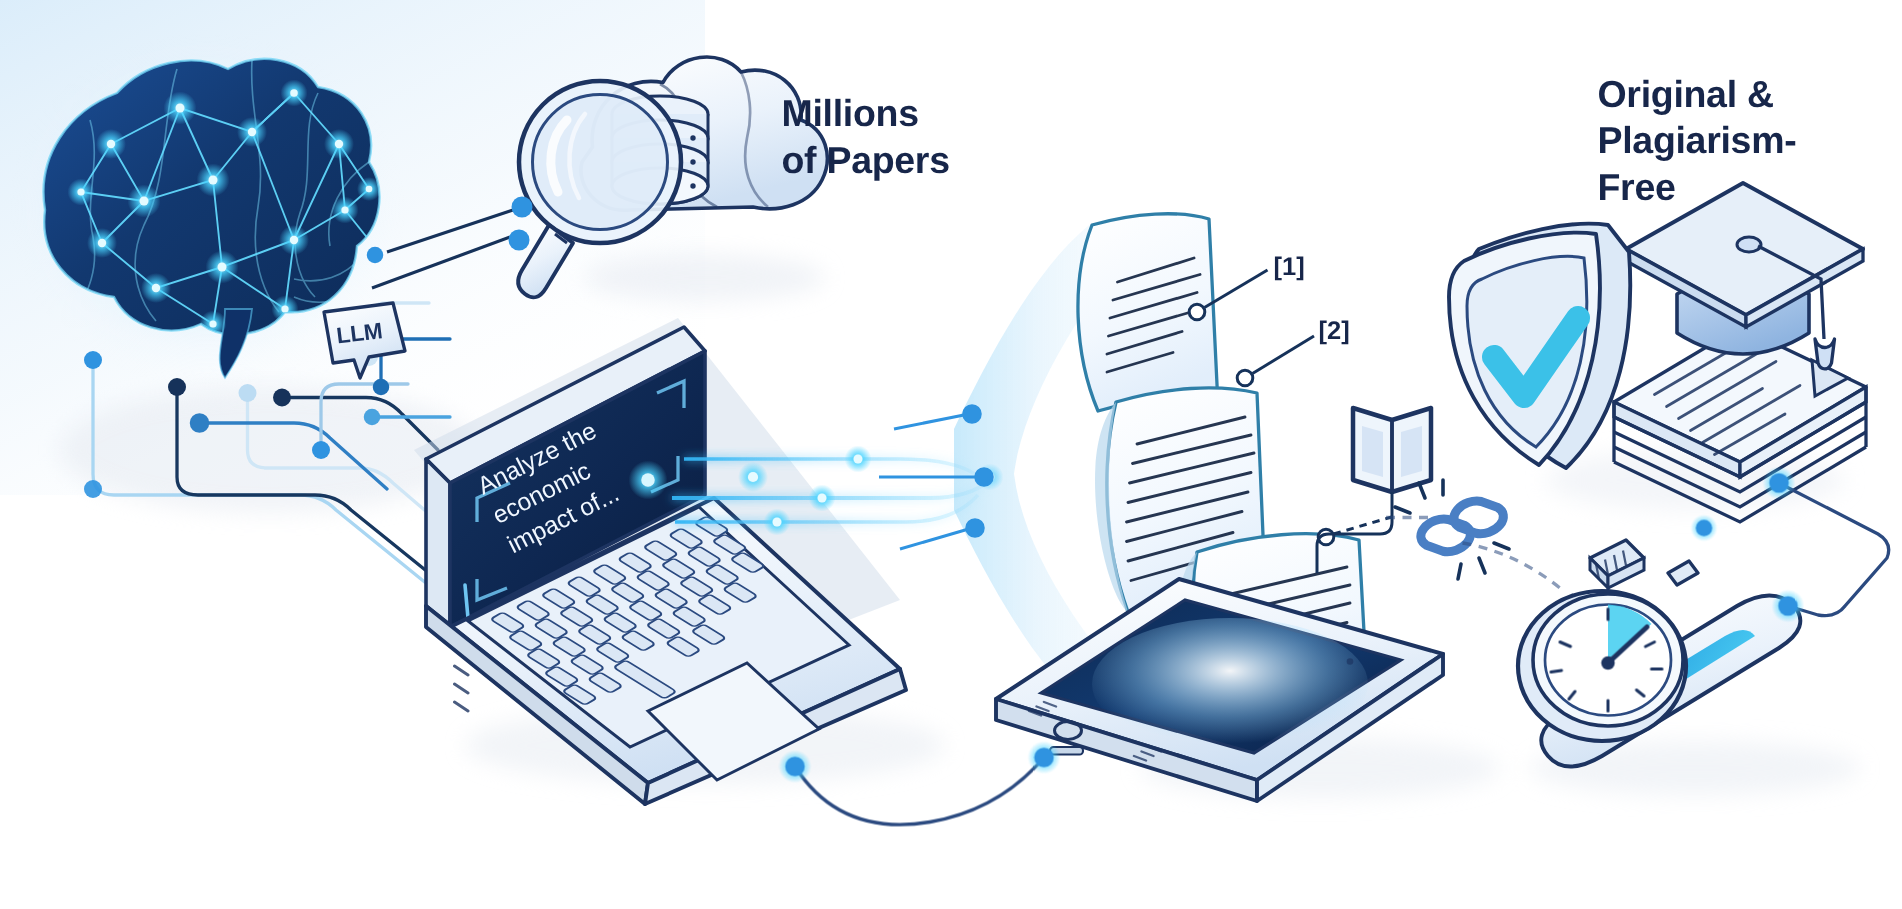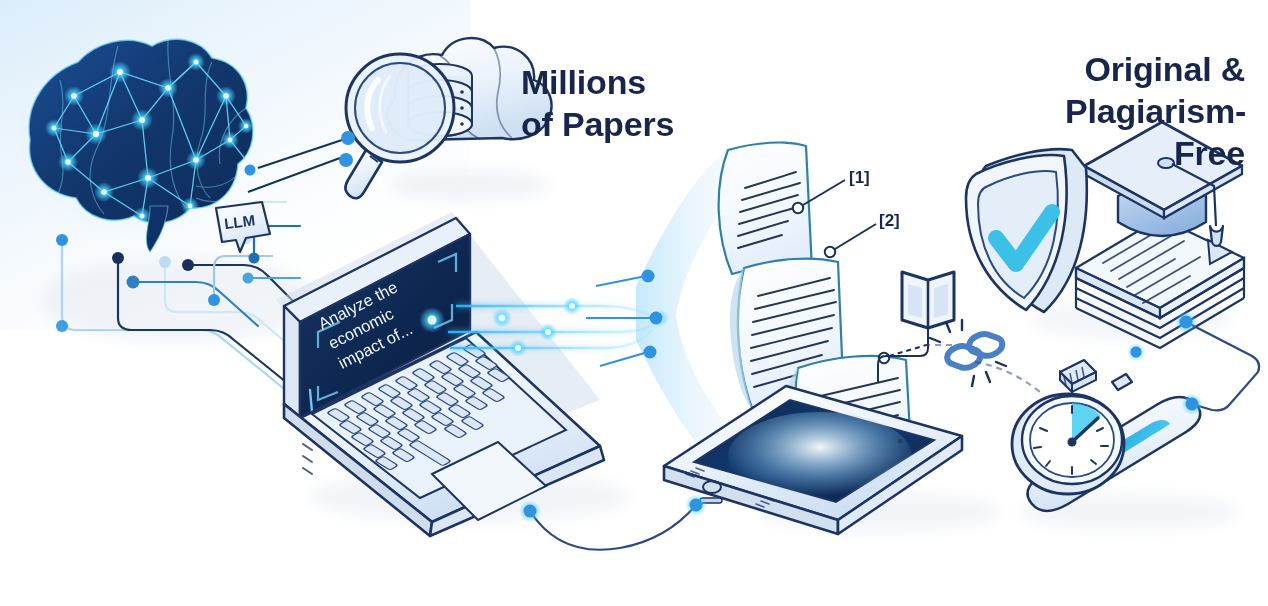--- a/index.html
+++ b/index.html
@@ -22,28 +22,28 @@
     position: absolute;
     inset: 0;
     width: 1268px;
     height: 606px;
   }
   .label {
     position: absolute;
     color: #17264a;
     font-family: "Liberation Sans", sans-serif;
     font-weight: bold;
-    font-size: 34px;
+    font-size: 25px;
     line-height: 1.24;
     letter-spacing: -0.2px;
     white-space: pre-line;
     user-select: none;
   }
   #label-papers { left: 521px; top: 61px; text-align: left; }
-  #label-original { left: 1065px; top: 48px; text-align: right; width: 180px; }
+  #label-original { left: 1065px; top: 48px; text-align: left; width: 180px; }
   .cite {
     position: absolute;
     color: #17264a;
     font-family: "Liberation Sans", sans-serif;
     font-weight: bold;
     font-size: 17px;
     user-select: none;
   }
   #cite-1 { left: 849px; top: 168px; }
   #cite-2 { left: 879px; top: 211px; }

